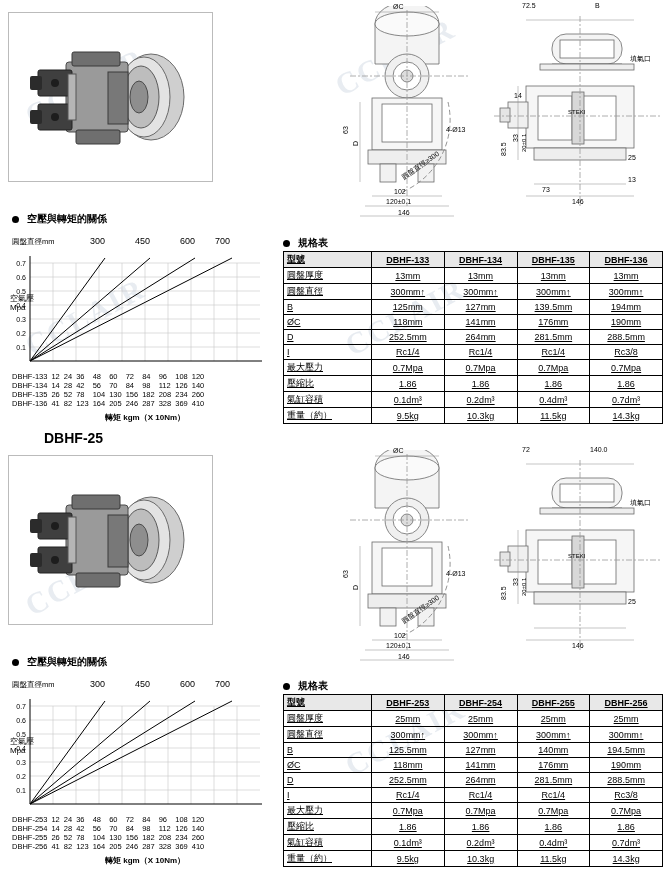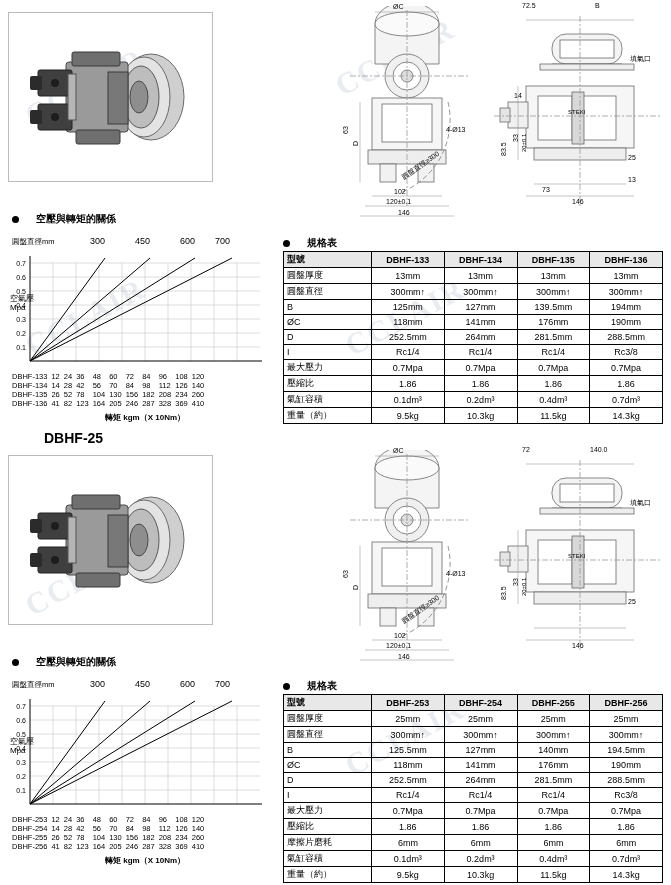--- a/index.html
+++ b/index.html
@@ -23,38 +23,38 @@
     letter-spacing: 2px;
     transform: rotate(-28deg);
     pointer-events: none;
     white-space: nowrap;
     user-select:none;
   }
 
   
   .bullet-head {
     font-size: 10px; font-weight: bold; color:#000;
-    display:flex; align-items:center; gap:17px;
+    display:flex; align-items:center; gap:8px;
   }
   .bullet-head .dot {
     width:7px; height:7px; border-radius:50%; background:#000; display:inline-block;
   }
   .model-title {
     font-size: 14px; font-weight: bold; padding-left: 36px;
   }
 
   
   .chart-wrap { position:absolute; }
 
   table.data { border-collapse:collapse; font-size:7.5px; }
   table.data td { padding:0 2px; white-space:nowrap; }
   .rowlabel { font-size:7.5px; }
 
   
-  .spec { position:absolute; border-collapse:collapse; font-size:9px; }
+  .spec { position:absolute; border-collapse:collapse; font-size:9px;text-decoration:underline; }
   .spec td, .spec th {
     border:1px solid #000;
     padding:1px 3px;
     text-align:center;
     height:15px;
     font-weight:normal;
   }
   .spec td.key { text-align:left; width:88px; }
   .spec tr.head td { background:#e8e8e8; font-weight:bold; }
 
@@ -574,27 +574,20 @@
     <td>0.7Mpa</td>
   </tr>
   <tr>
     <td class="key">壓縮比</td>
     <td>1.86</td>
     <td>1.86</td>
     <td>1.86</td>
     <td>1.86</td>
   </tr>
   <tr>
-    <td class="key">摩擦片磨耗</td>
-    <td>6mm</td>
-    <td>6mm</td>
-    <td>6mm</td>
-    <td>6mm</td>
-  </tr>
-  <tr>
     <td class="key">氣缸容積</td>
     <td>0.1dm³</td>
     <td>0.2dm³</td>
     <td>0.4dm³</td>
     <td>0.7dm³</td>
   </tr>
   <tr>
     <td class="key">重量（約）</td>
     <td>9.5kg</td>
     <td>10.3kg</td>

